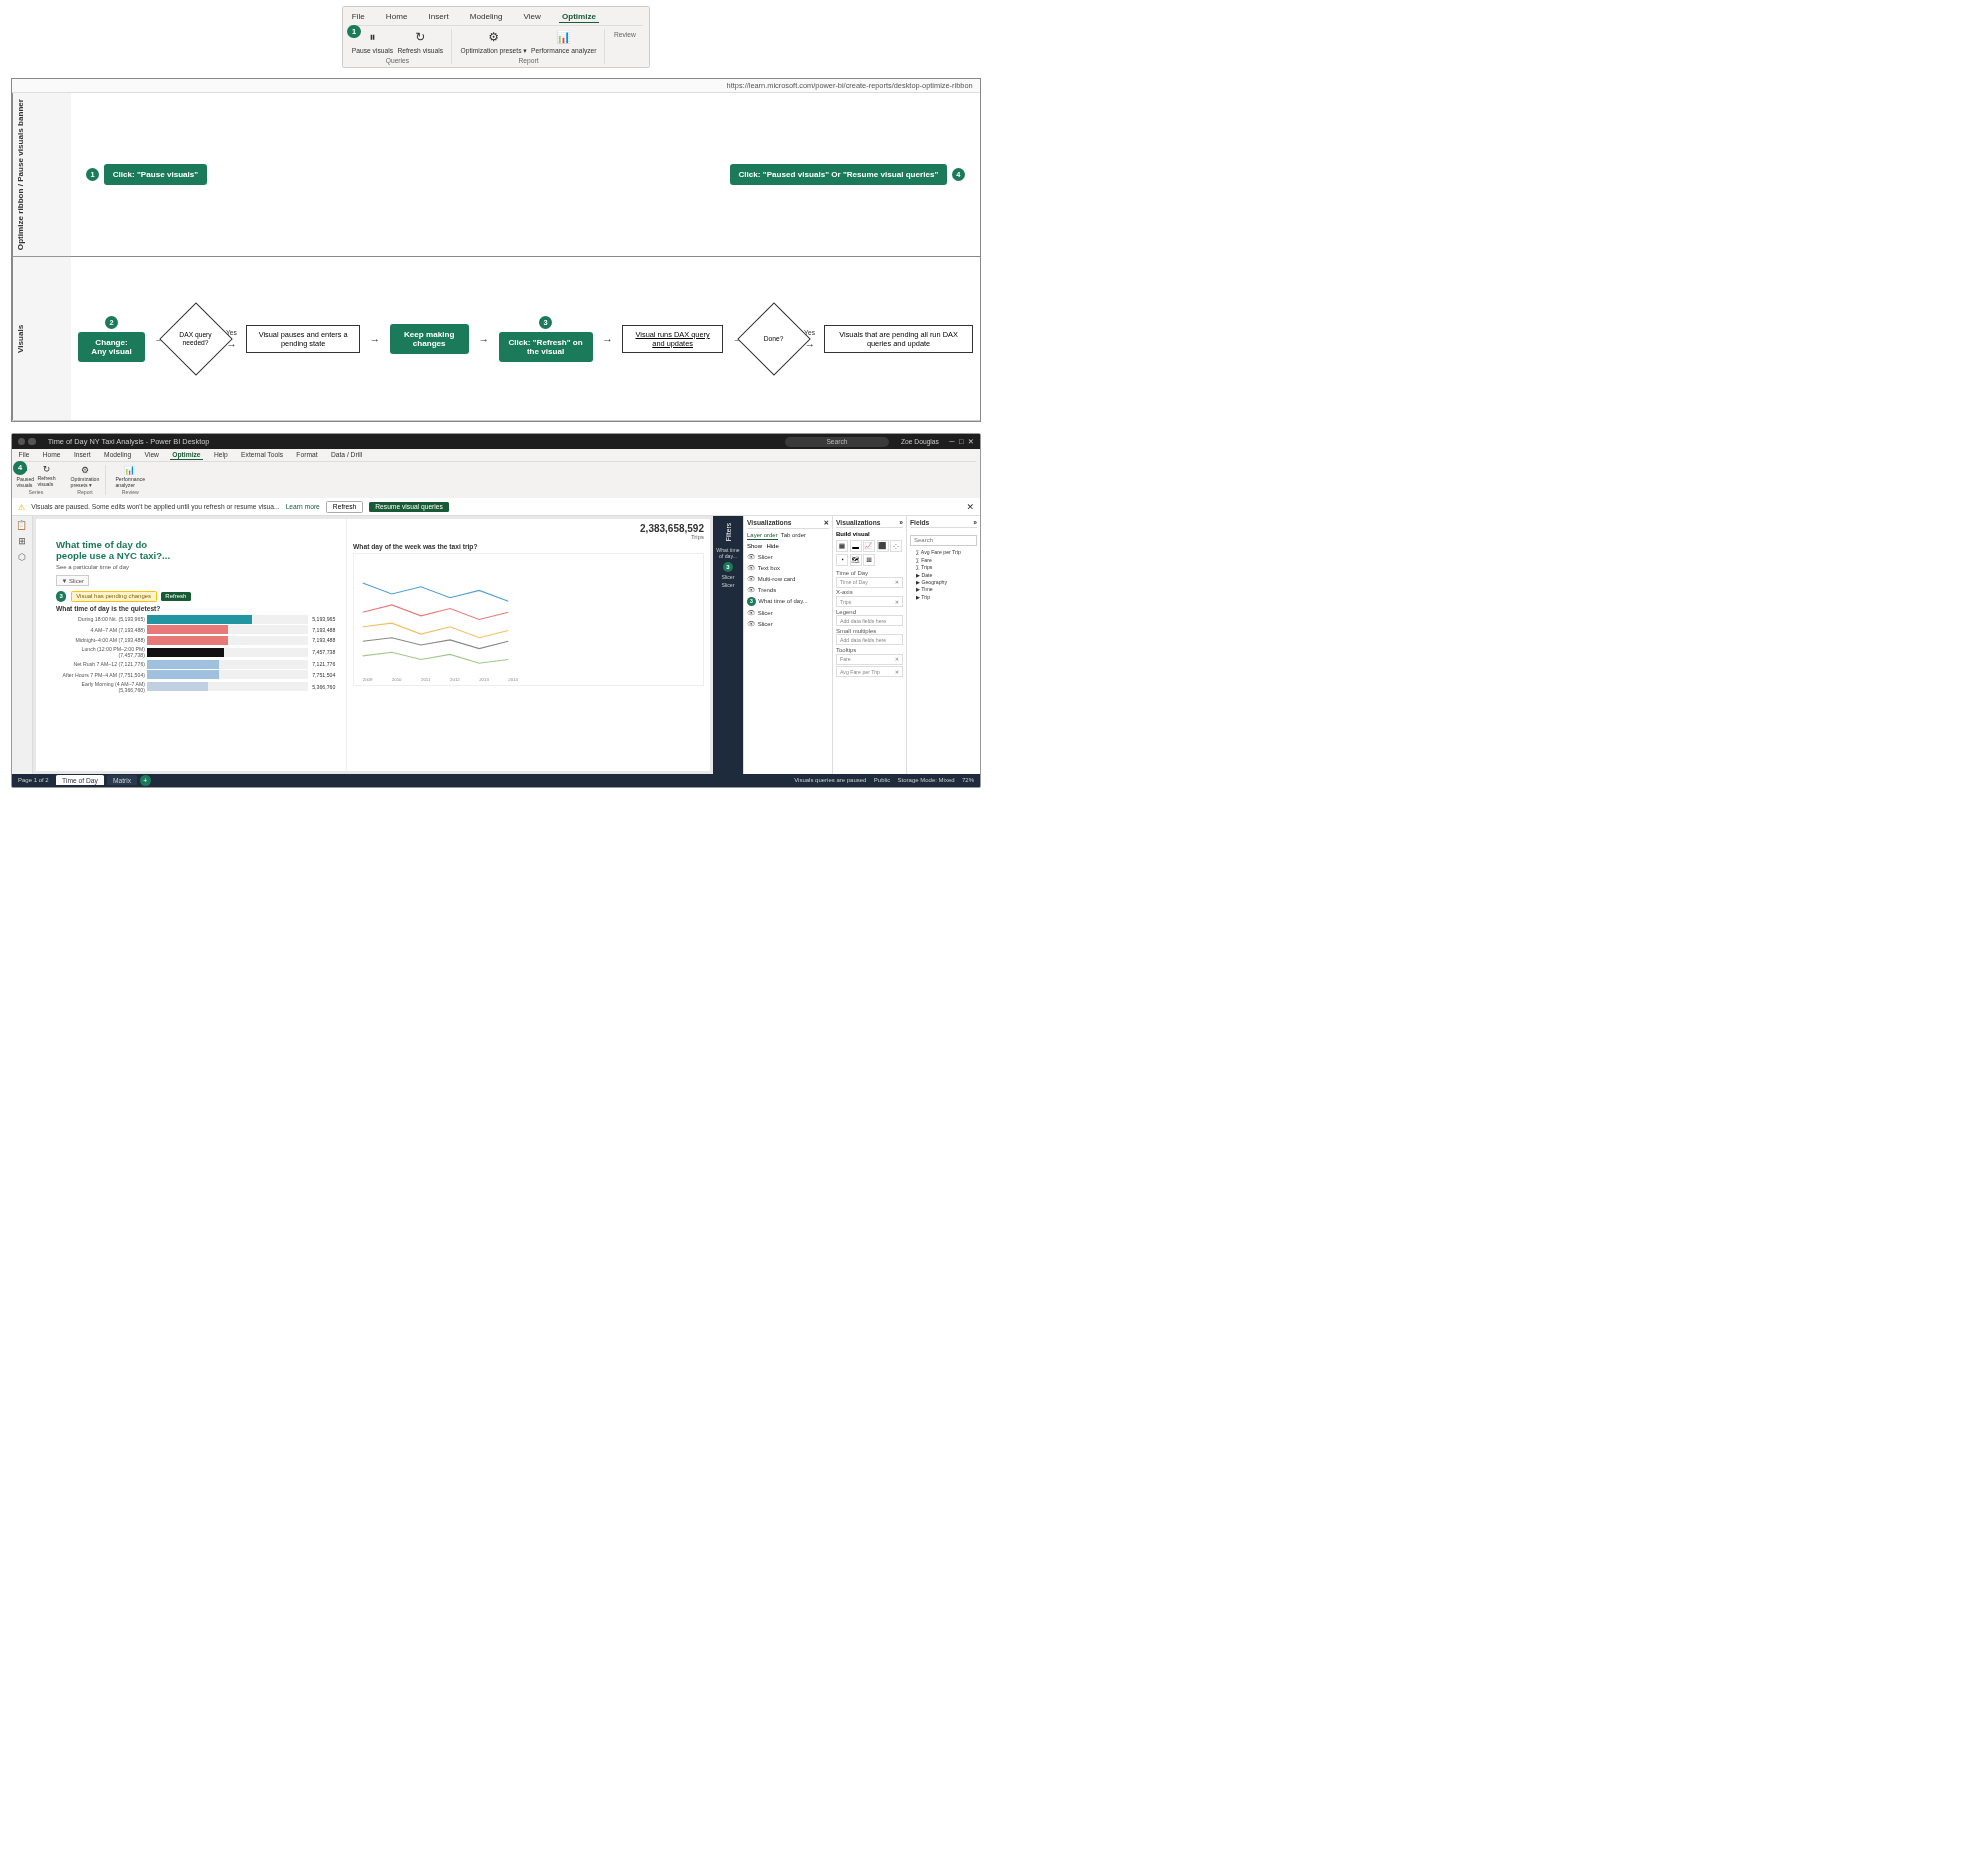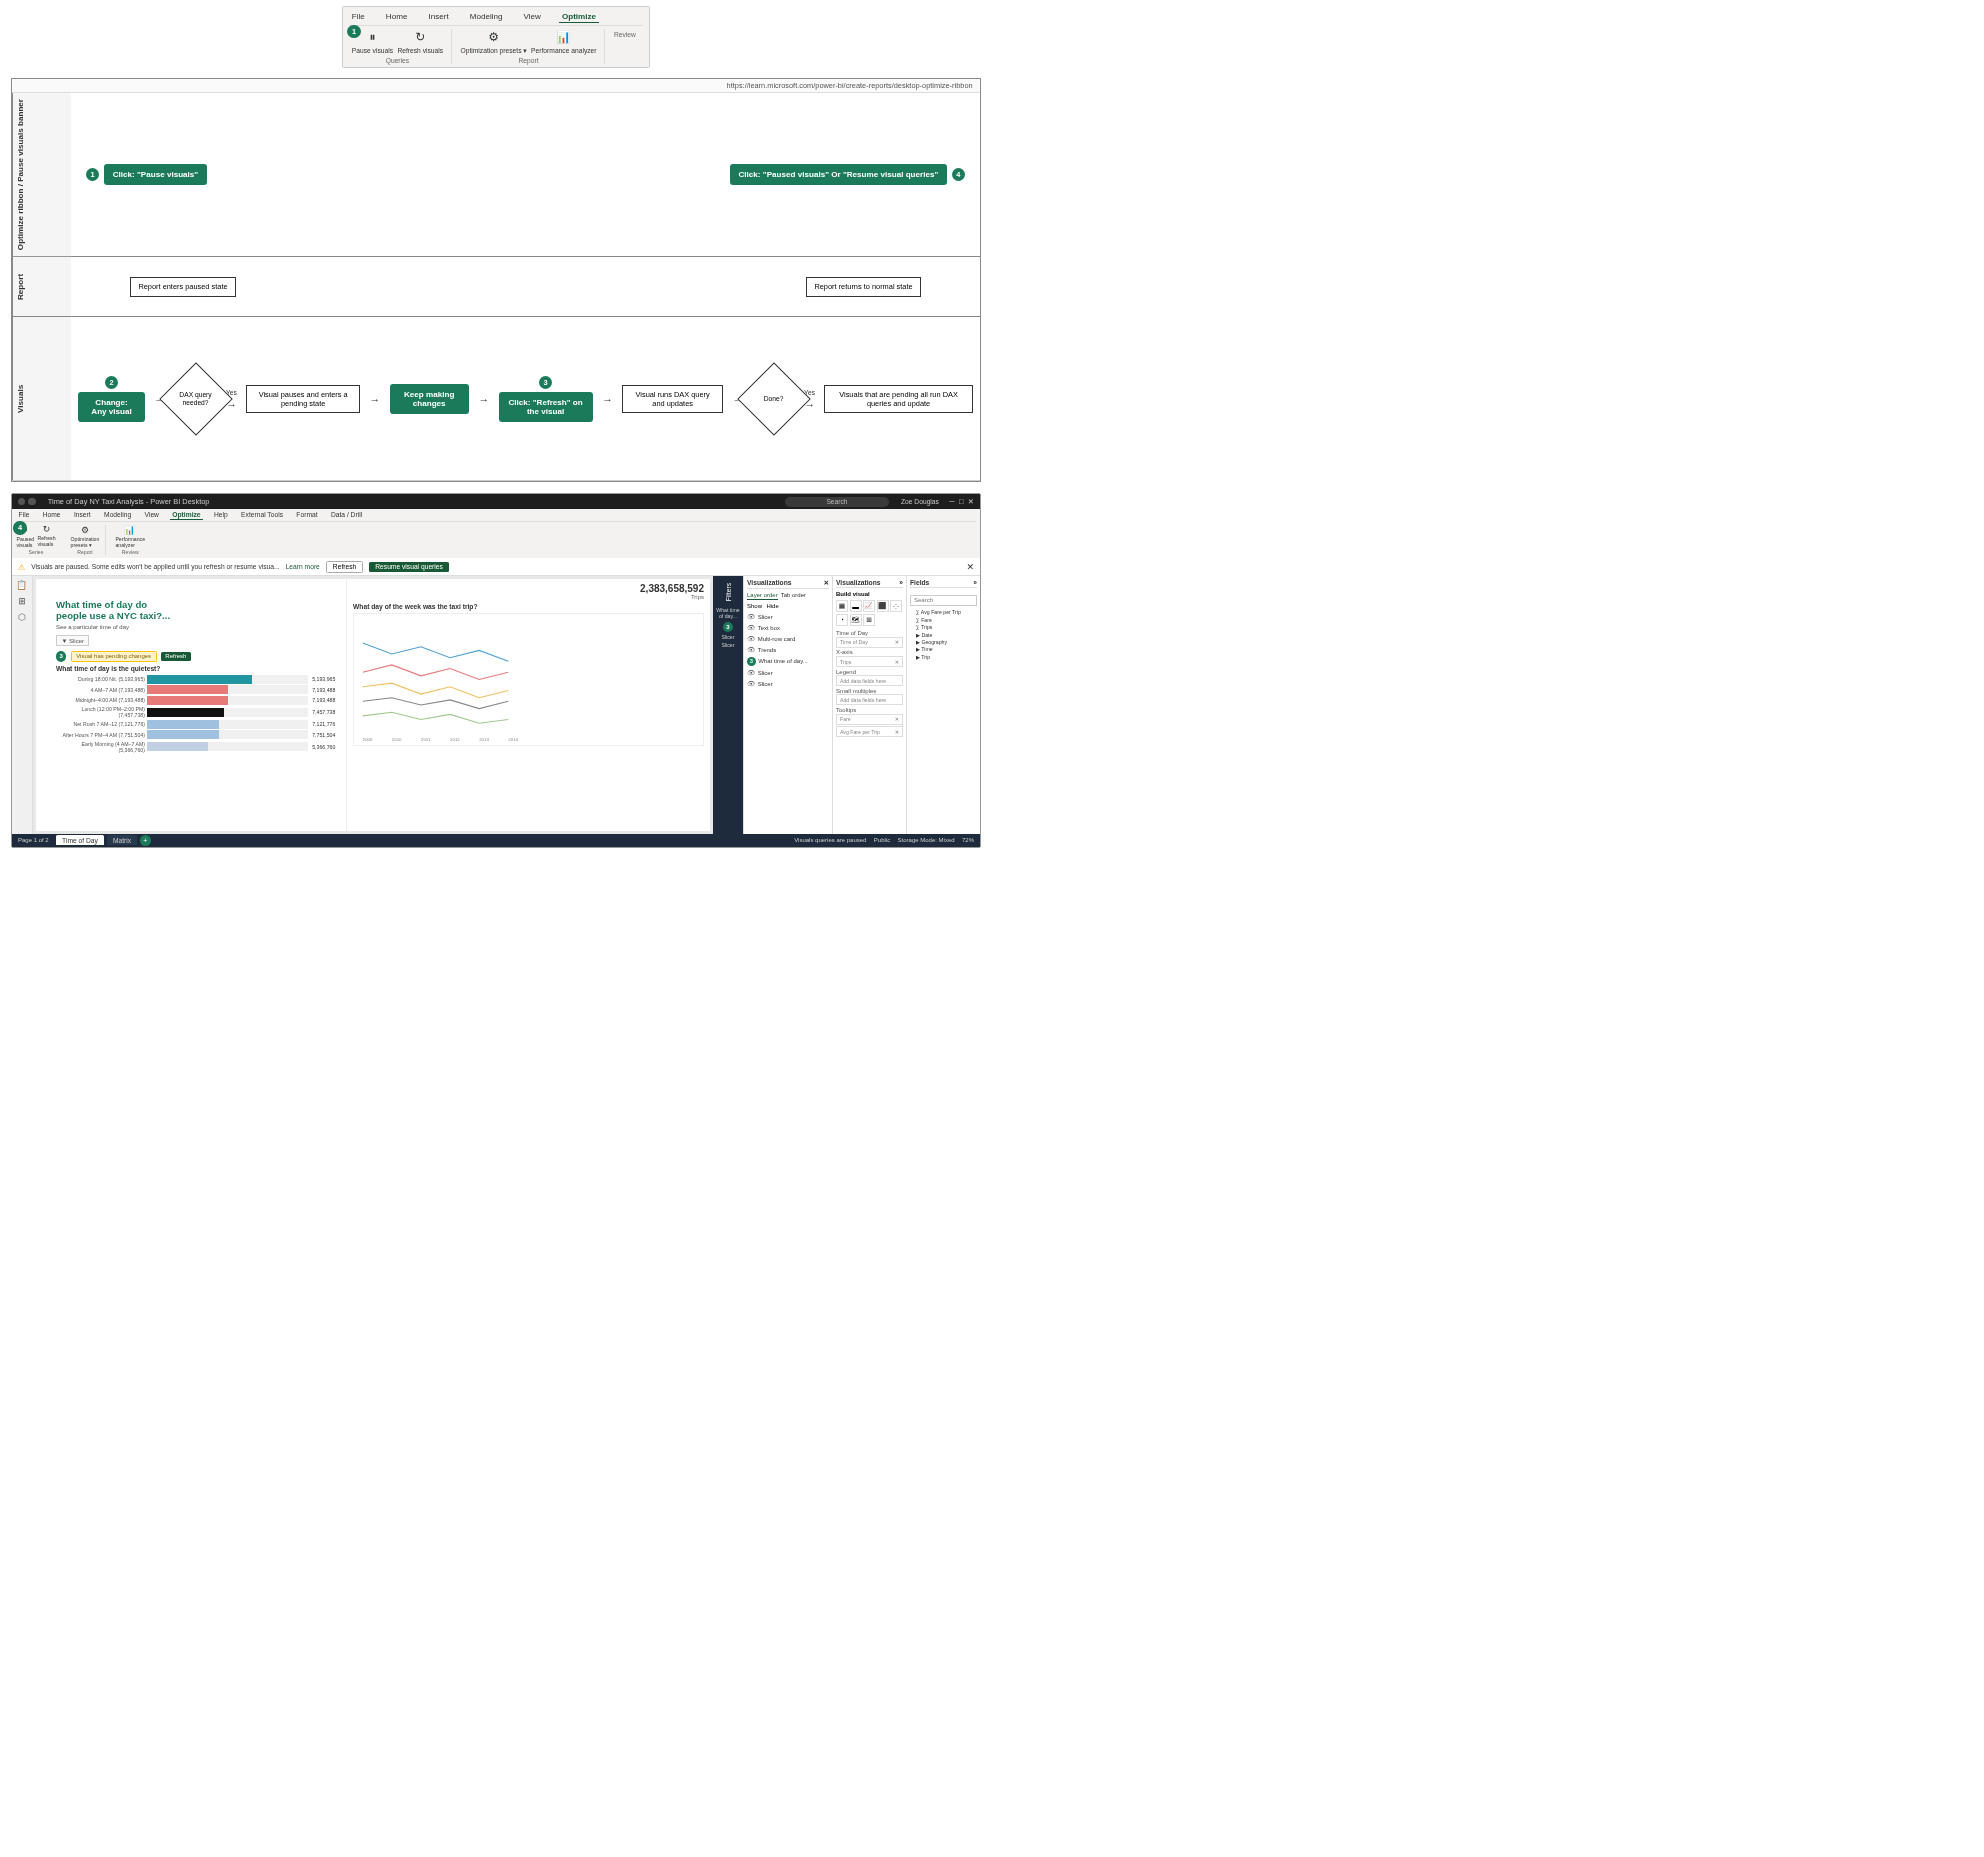--- a/index.html
+++ b/index.html
@@ -486,32 +486,20 @@
         <div style="display:flex;align-items:center;gap:4.4px;position:relative;">
           <div class="green-box">Click:
 "Paused visuals"
 Or
 "Resume visual queries"</div>
           <div class="num-badge">4</div>
         </div>
       </div>
     </div>
 
-    <div class="flow-area" style="border-bottom:1.5px solid #888;">
-      <div class="flow-row-label">Report</div>
-      <div class="flow-row-content row2-content">
-        <div class="rect-box" style="margin-left:44px;">Report
-enters
-paused
-state</div>
-        <div style="flex:1;"></div>
-        <div class="rect-box" style="margin-right:44px;">Report returns
-to normal state</div>
-      </div>
-    </div>
 
     <div class="flow-area">
       <div class="flow-row-label">Visuals</div>
       <div class="flow-row-content row3-content" style="position:relative;padding:15px 7.4px;min-height:163px;">
 
         <div style="display:flex;flex-direction:column;align-items:center;gap:3px;">
           <div class="num-badge">2</div>
           <div class="green-box" style="min-width:52px;">Change:
 Any visual</div>
         </div>
@@ -550,21 +538,21 @@
           <div class="num-badge">3</div>
           <div class="green-box" style="min-width:52px;">Click:
 "Refresh"
 on the visual</div>
         </div>
 
         <div class="arrow-line">
             <span>→</span>
           </div>
 
-        <div class="rect-box" style="min-width:52px;">Visual runs
+        <div class="rect-box" style="min-width:52px;text-decoration:underline;">Visual runs
 DAX query
 and updates</div>
 
         <div class="arrow-line">
             <span>→</span>
           </div>
 
         <div class="diamond-box">
           <div class="diamond-inner"></div>
           <div class="diamond-label">Done?</div>

